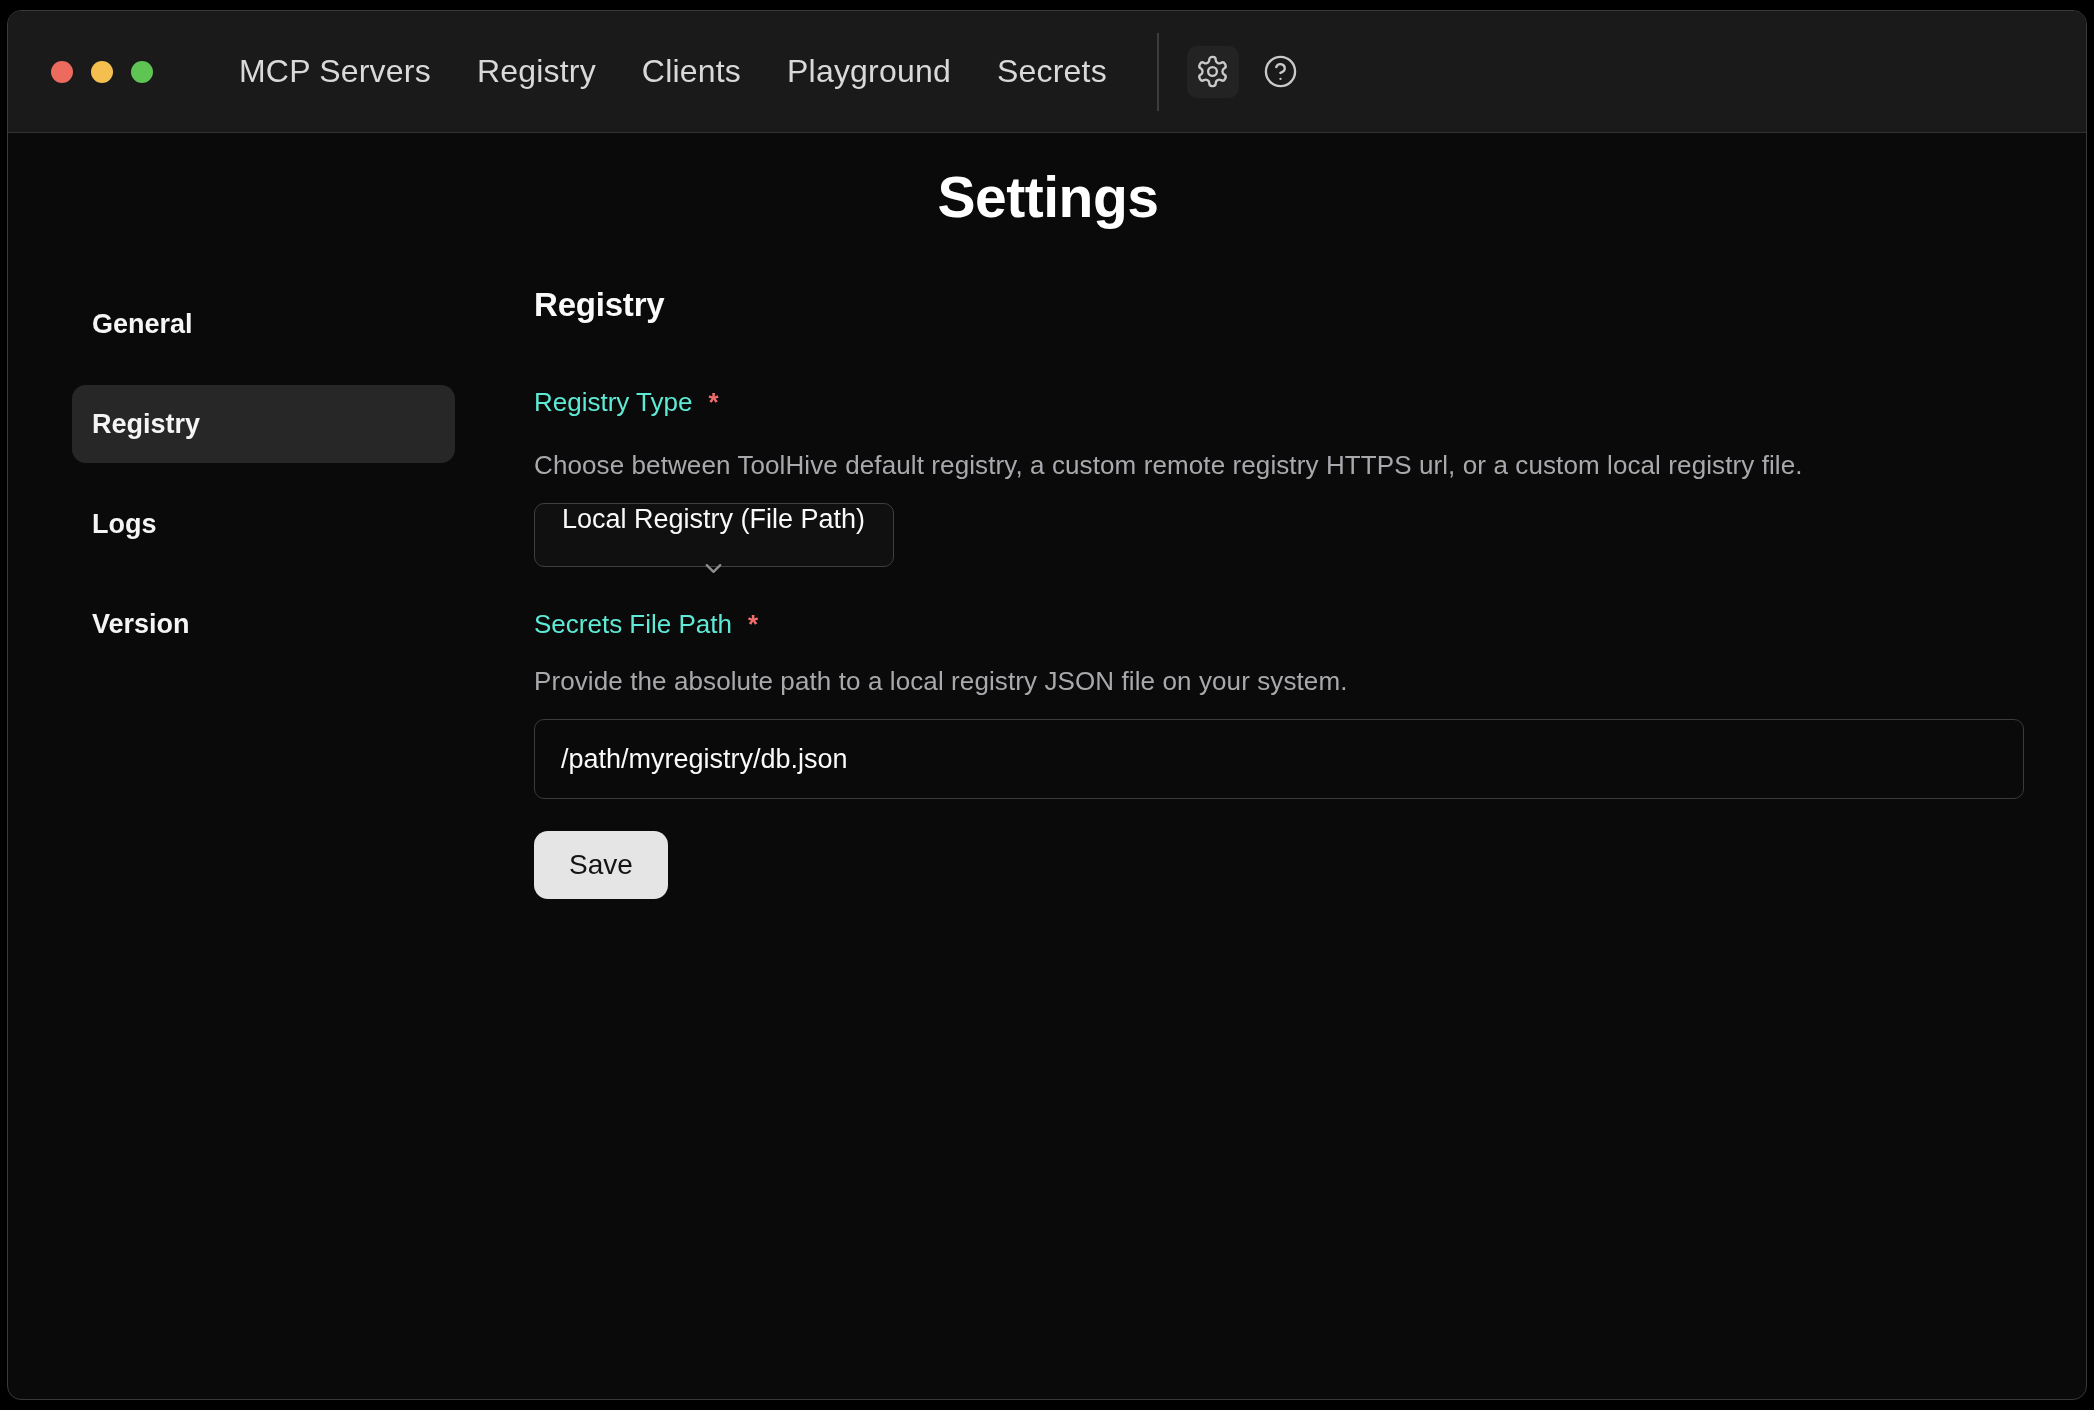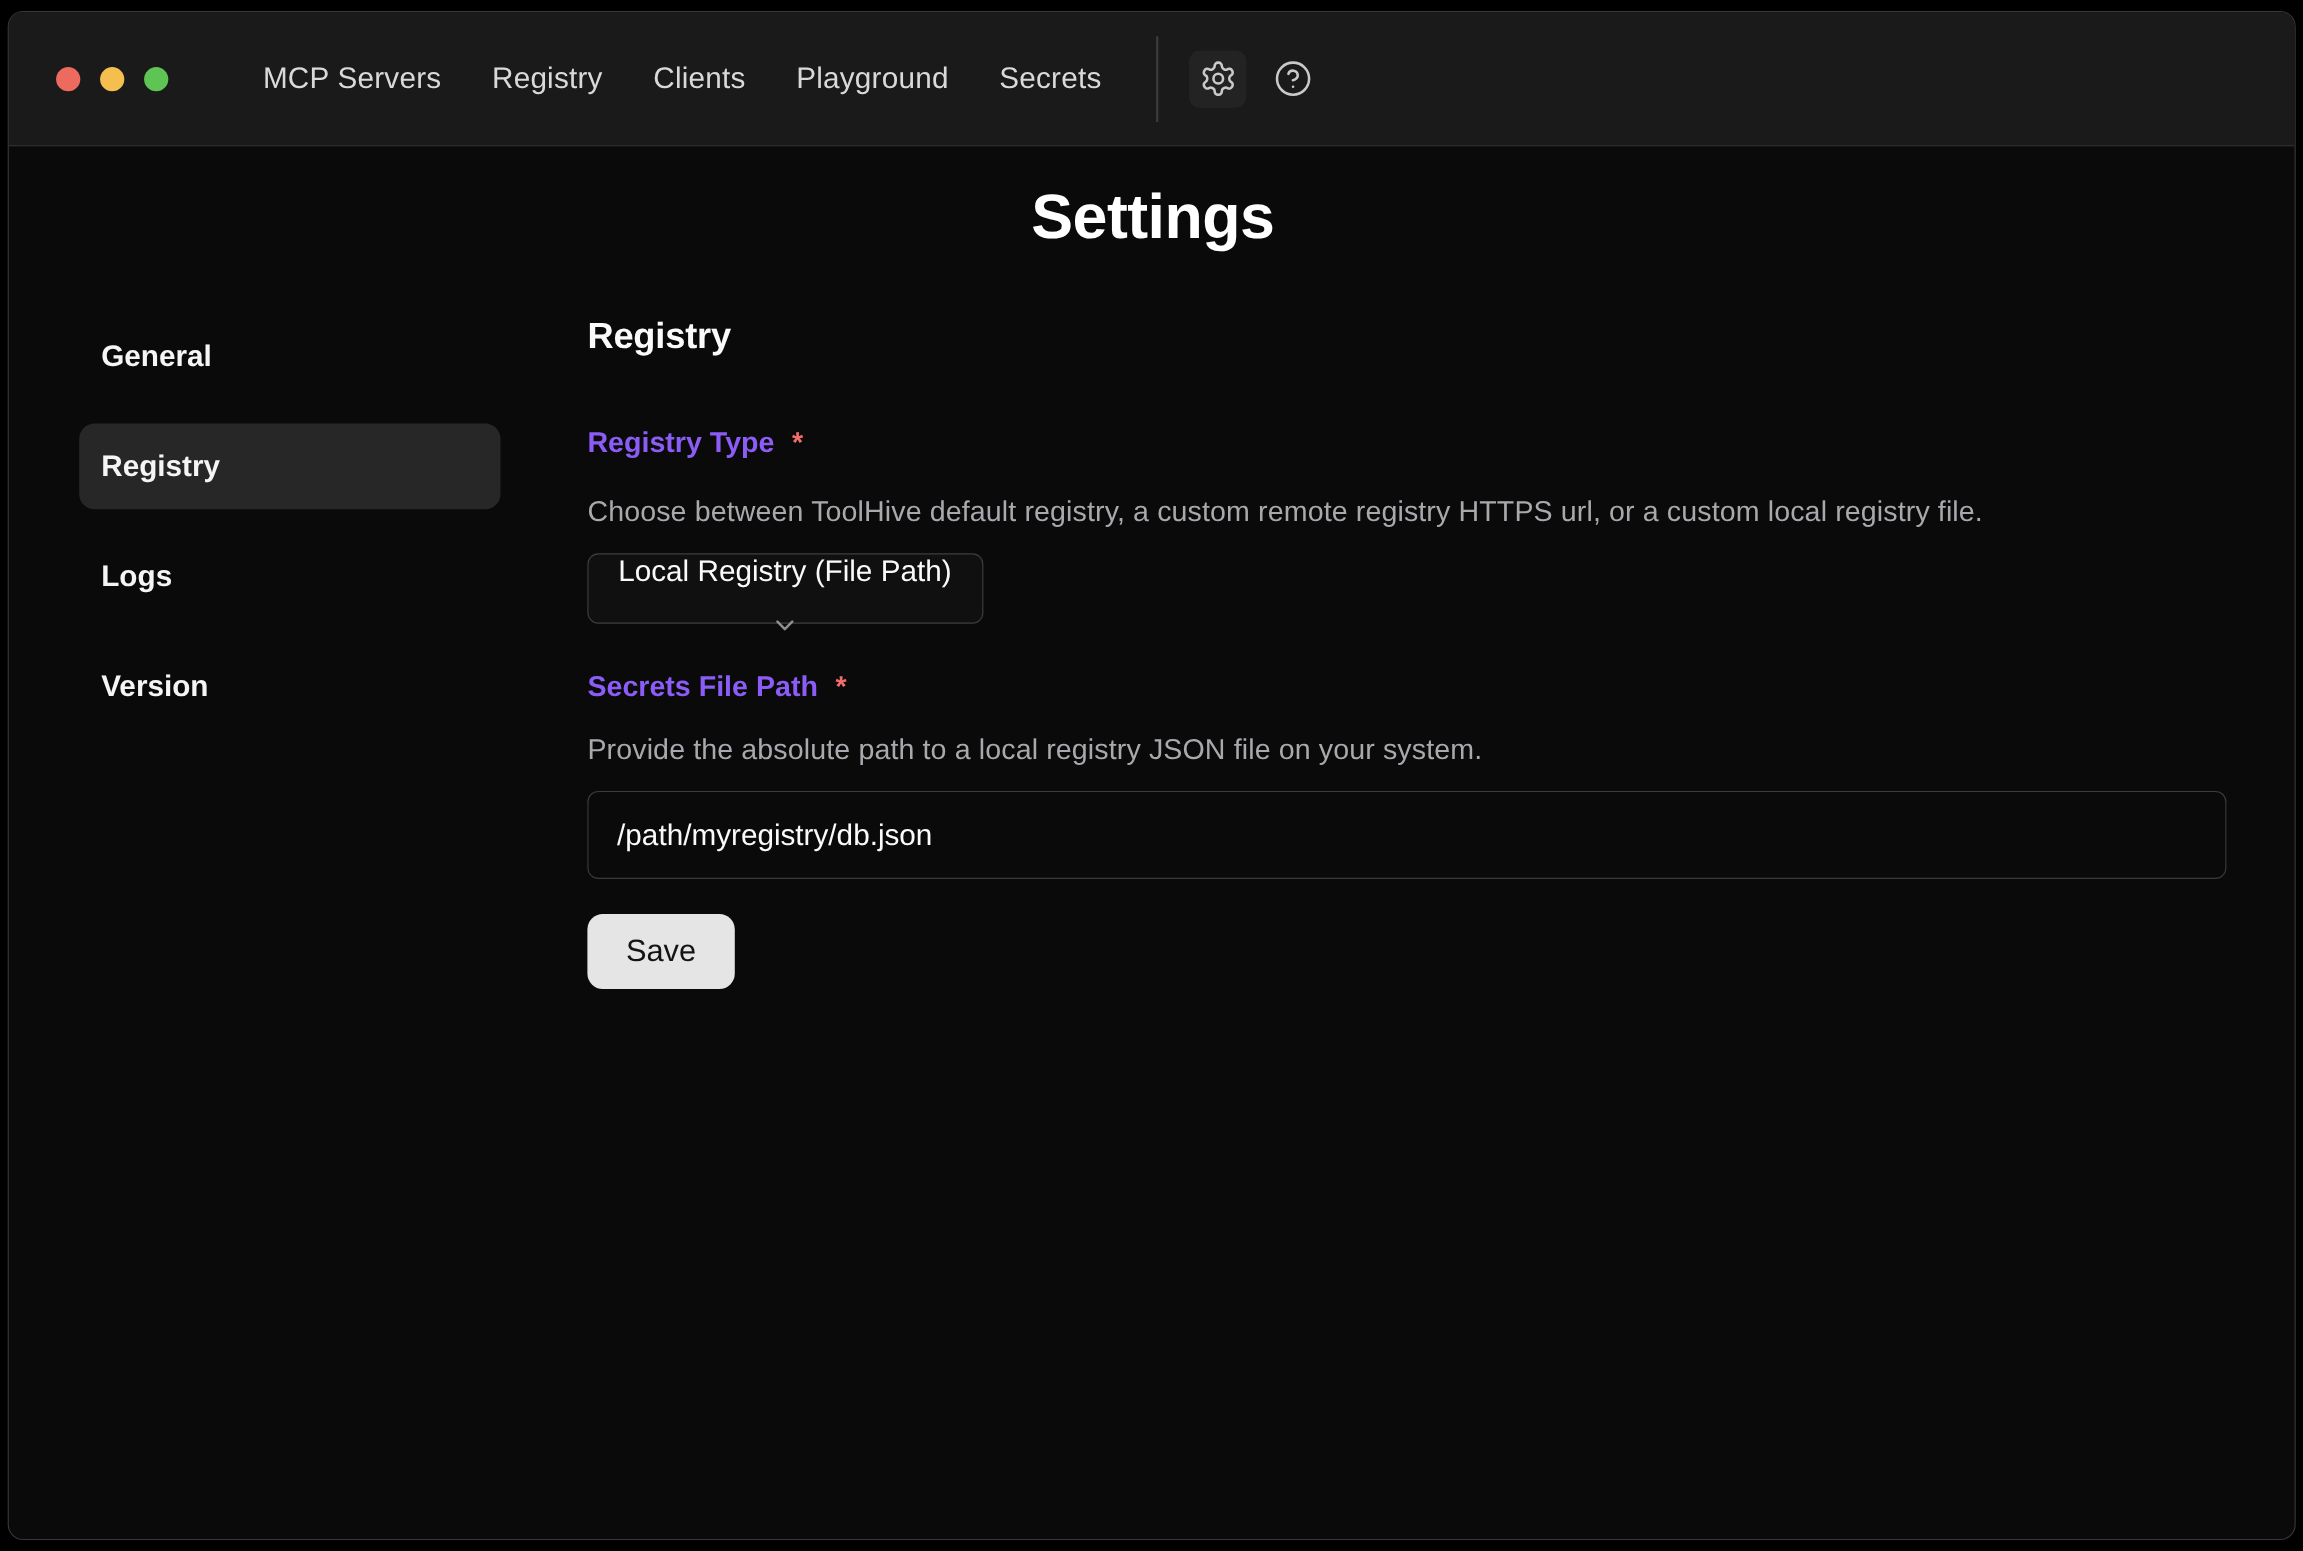--- a/index.html
+++ b/index.html
@@ -31,21 +31,21 @@
   .tl-close { background: #ed6a5f; }
   .tl-min   { background: #f5bf4f; }
   .tl-zoom  { background: #5ec453; }
   .titlebar-nav {
     display: flex;
     align-items: center;
     gap: 46px;
     margin-left: 86px;
   }
   .nav-item {
-    font-size: 27px;
+    font-size: 32px;
     color: #d9d9da;
     letter-spacing: 0.2px;
     cursor: pointer;
     white-space: nowrap;
   }
   .titlebar-divider {
     width: 2px; height: 78px;
     background: #3c3c3e;
     margin: 0 28px 0 50px;
   }
@@ -105,22 +105,22 @@
   .field-label-row {
     display: flex;
     align-items: baseline;
     gap: 16px;
     line-height: 34px;
   }
   .field-label-row.first { margin-top: 60px; }
   .field-label-row.second { margin-top: 40px; }
   .field-label {
     font-size: 26px;
-    font-weight: 700;
-    color: #8b5cf6;
+    font-weight: 400;
+    color: #5eead4;
   }
   .required-marker {
     font-size: 26px;
     font-weight: 600;
     color: #f26d6d;
   }
   .field-description {
     font-size: 26px;
     color: #a9a9ad;
     line-height: 36px;

